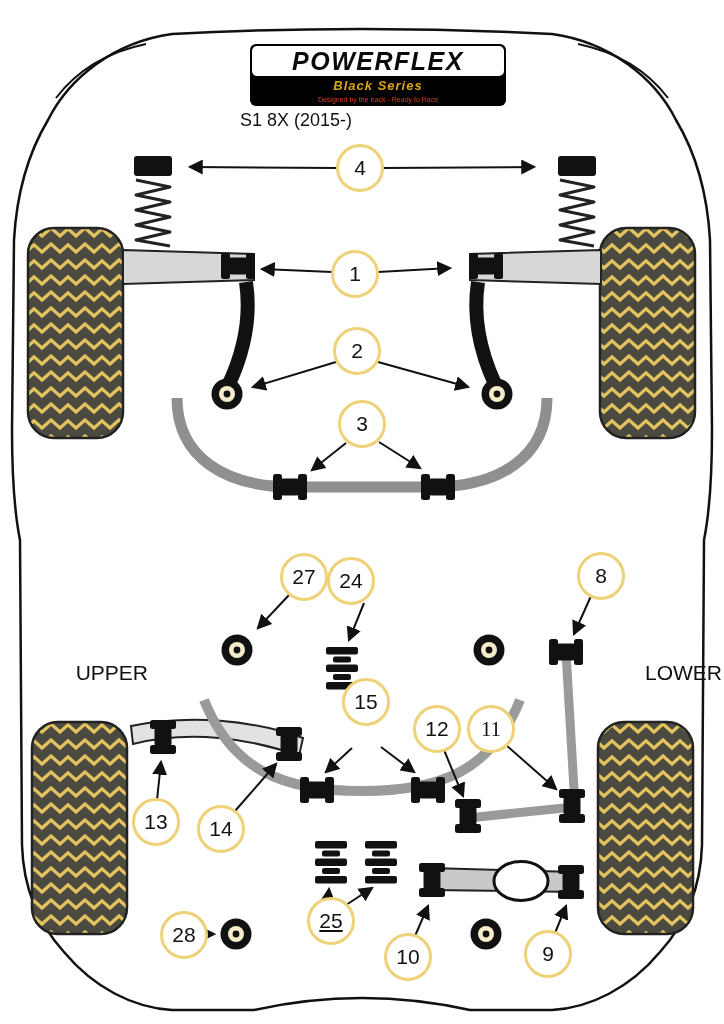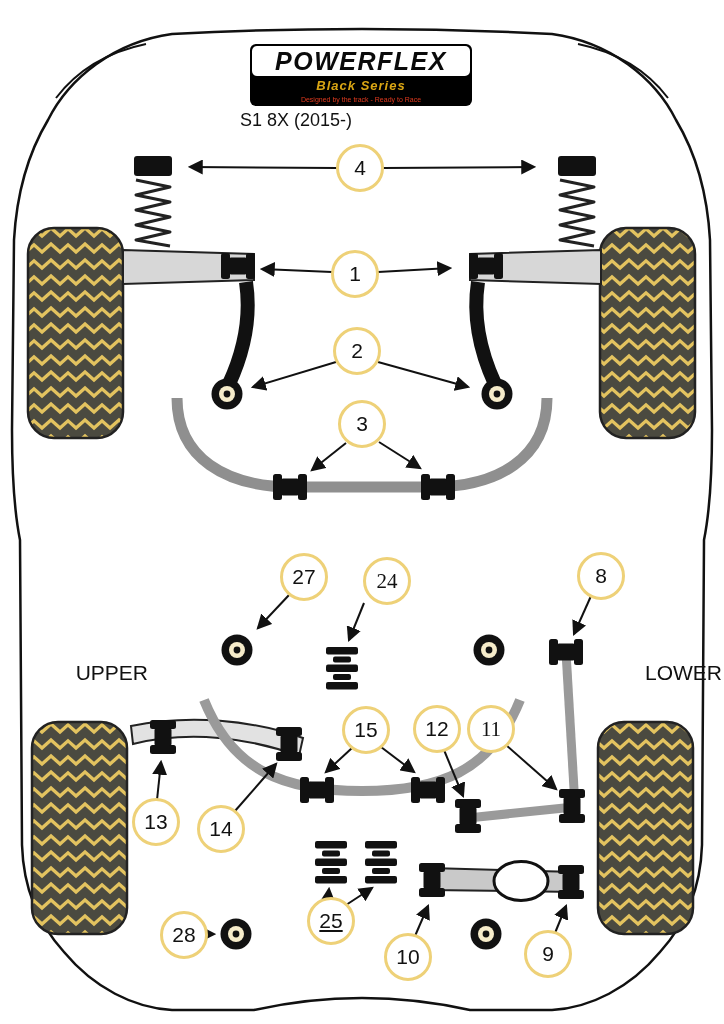--- a/index.html
+++ b/index.html
@@ -4,21 +4,21 @@
 <style>
   html,body { margin:0; padding:0; background:#ffffff; }
   .stage {
     position:relative; width:724px; height:1024px; background:#fff;
     font-family:"Liberation Sans", sans-serif; overflow:hidden;
   }
   .layer { position:absolute; left:0; top:0; }
 
   
   .logo {
-    position:absolute; left:250px; top:44px; width:222px; height:62px;
+    position:absolute; left:250px; top:44px; width:256px; height:62px;
     background:#000; border-radius:6px; overflow:hidden;
     display:flex; flex-direction:column; align-items:stretch; z-index:3;
   }
   .logo .brand-band {
     background:#fff; border-radius:5px; margin:2px 2px 0 2px; height:30px;
     display:flex; align-items:center; justify-content:center;
   }
   .logo .brand {
     font-style:italic; font-weight:bold; font-size:25px; letter-spacing:1.5px;
     color:#0a0a0a; line-height:1;
@@ -222,23 +222,23 @@
 
   <div class="side-label left">UPPER</div>
   <div class="side-label right">LOWER</div>
 
   <div class="layer" style="width:724px;height:1024px;">
       <div class="callout" style="left: 360px; top: 168px;">4</div>
       <div class="callout" style="left: 355px; top: 274px;">1</div>
       <div class="callout" style="left: 357px; top: 351px;">2</div>
       <div class="callout" style="left: 362px; top: 424px;">3</div>
       <div class="callout" style="left: 304px; top: 577px;">27</div>
-      <div class="callout" style="left: 387px; top: 581px; font-family: Liberation Serif, serif;">24</div>
+      <div class="callout" style="left: 351px; top: 581px;">24</div>
       <div class="callout" style="left: 601px; top: 576px;">8</div>
-      <div class="callout" style="left: 366px; top: 730px;">15</div>
+      <div class="callout" style="left: 366px; top: 702px;">15</div>
       <div class="callout" style="left: 437px; top: 729px;">12</div>
       <div class="callout" style="left: 491px; top: 729px; font-family: Liberation Serif, serif;">11</div>
       <div class="callout" style="left: 156px; top: 822px;">13</div>
       <div class="callout" style="left: 221px; top: 829px;">14</div>
       <div class="callout" style="left: 331px; top: 921px; text-decoration: underline;">25</div>
       <div class="callout" style="left: 408px; top: 957px;">10</div>
       <div class="callout" style="left: 548px; top: 954px;">9</div>
       <div class="callout" style="left: 184px; top: 935px;">28</div>
     </div>
 

